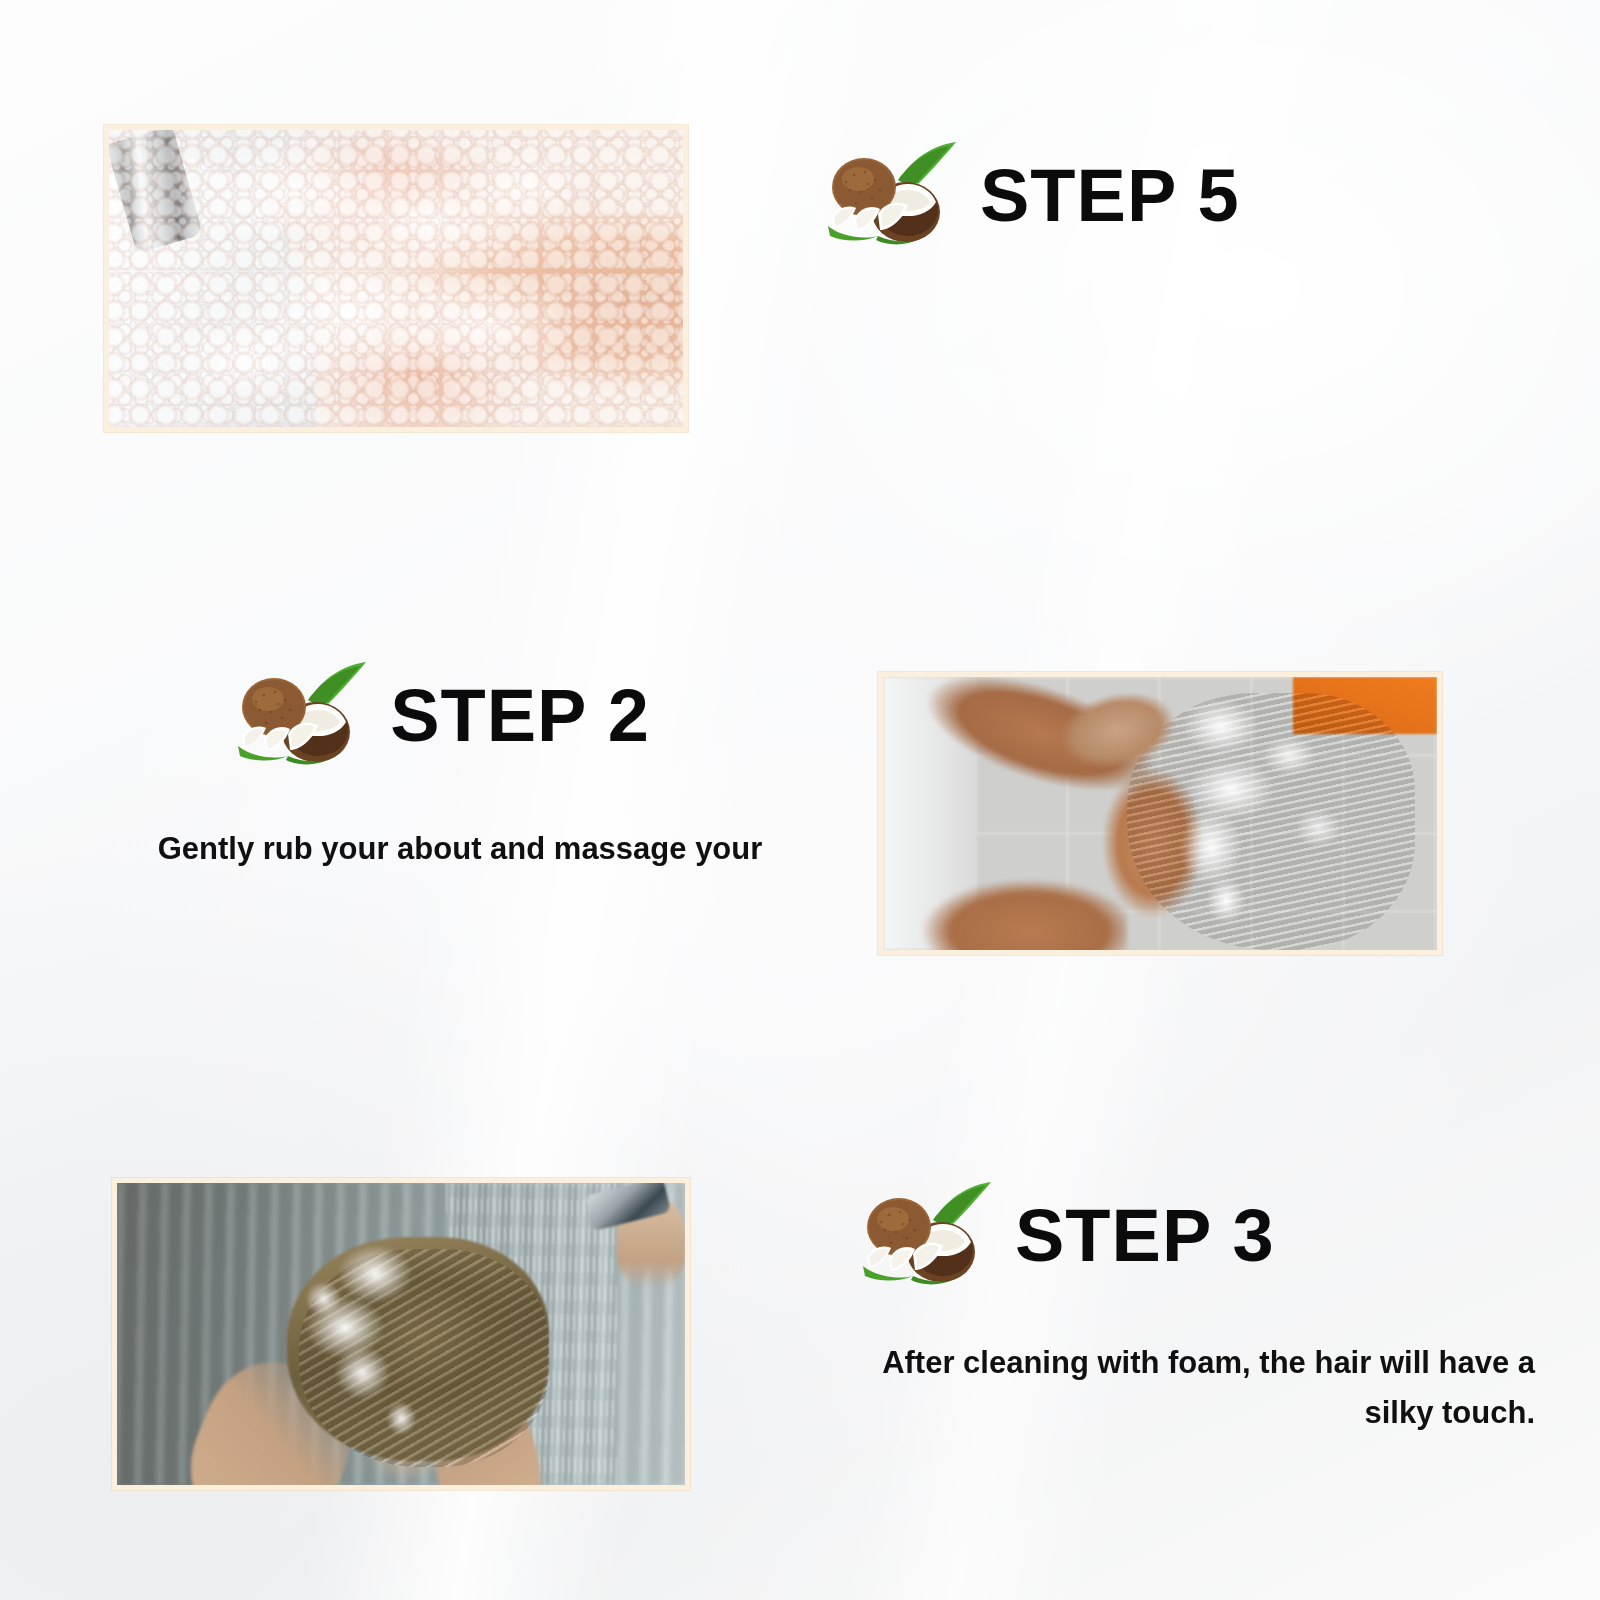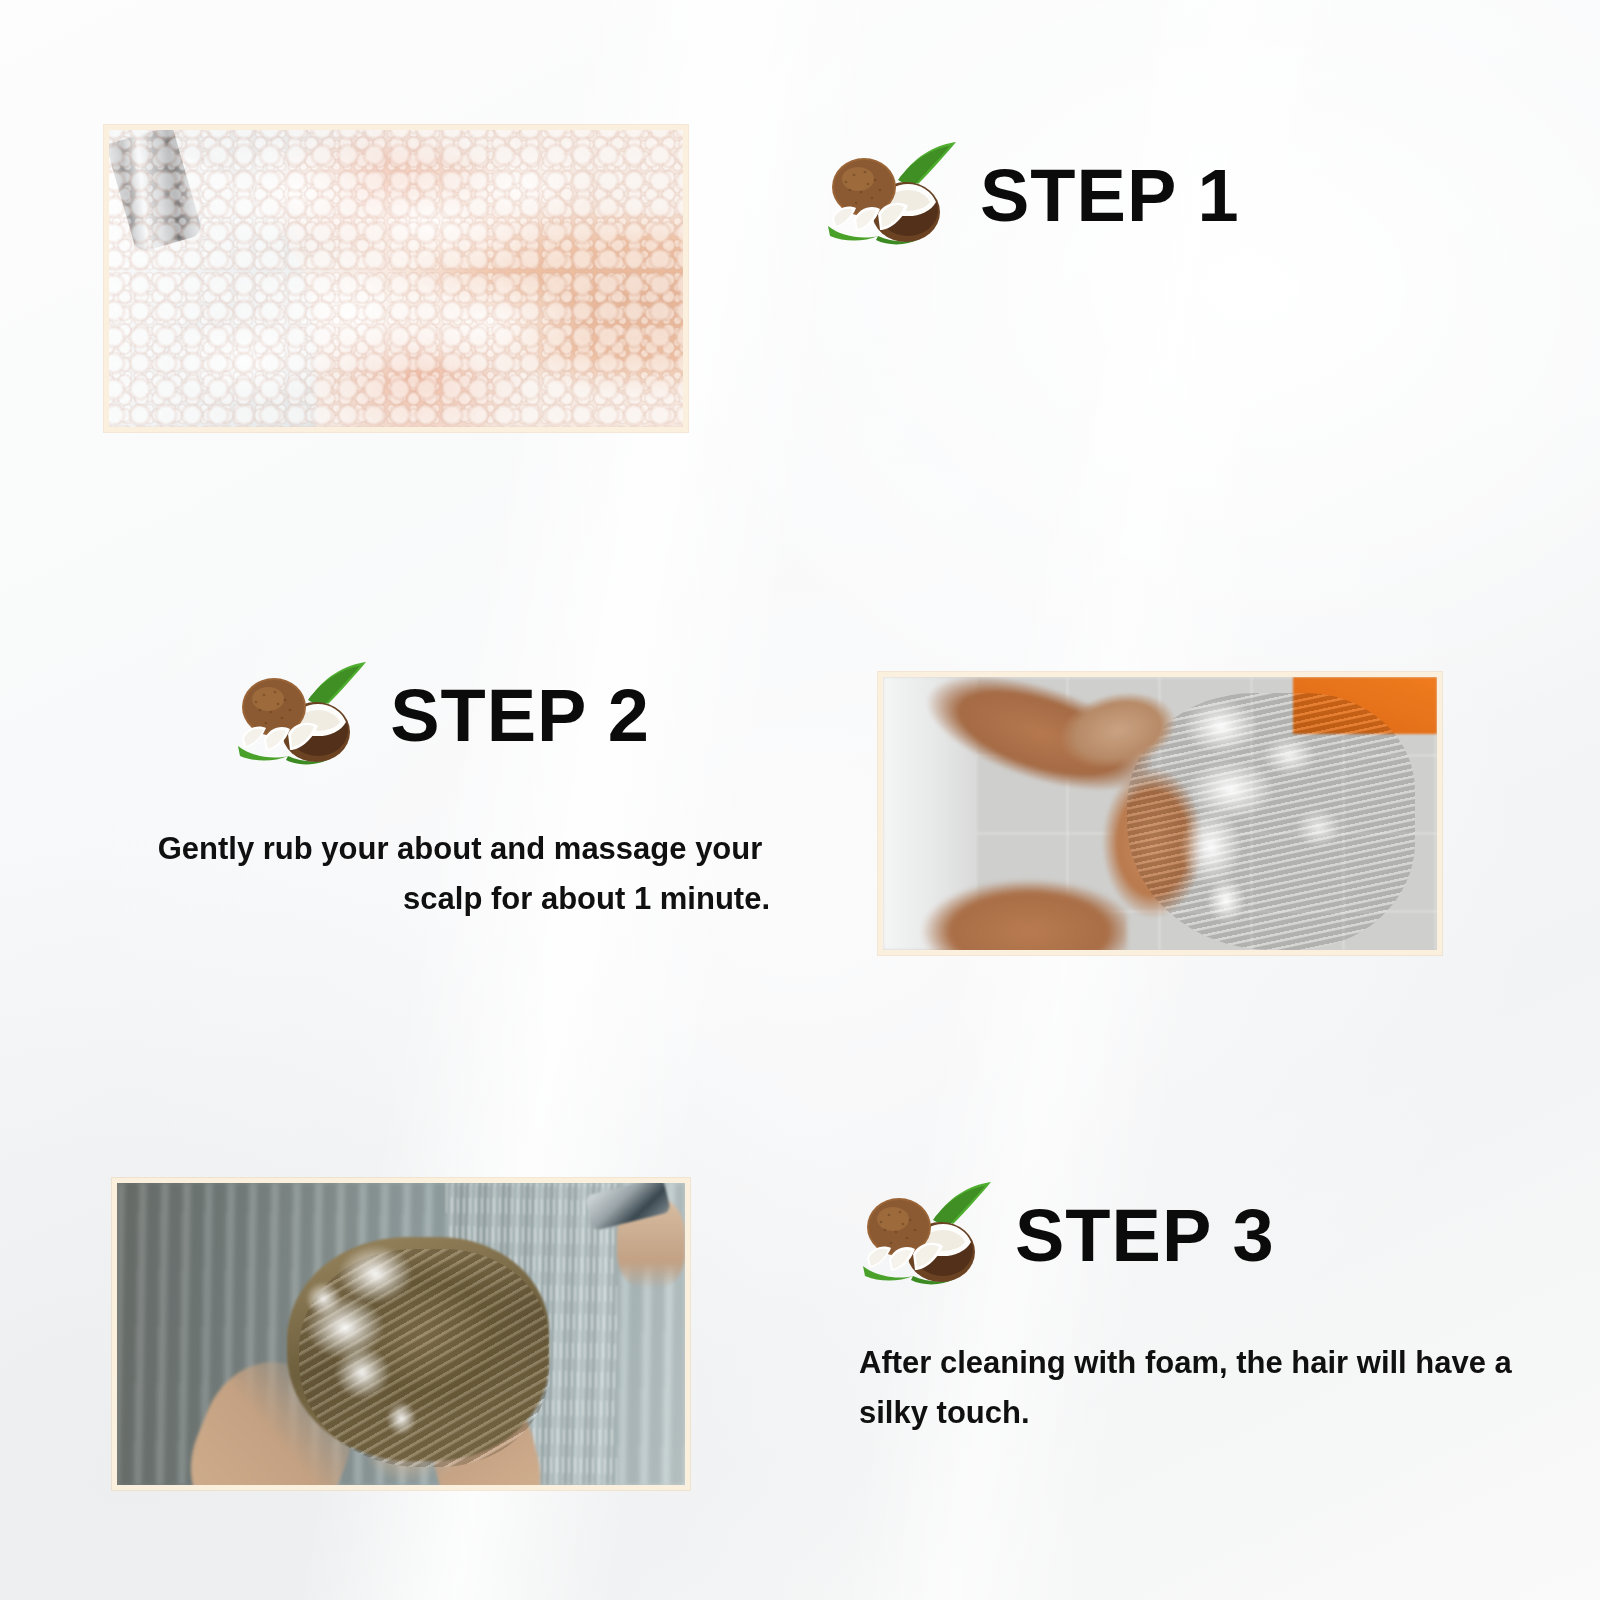--- a/index.html
+++ b/index.html
@@ -337,21 +337,21 @@
 
   #step2 { left: 120px; top: 660px; width: 680px; }
   #step2 .step-head { justify-content: center; padding-right: 40px; }
   #step2 .step-title { font-size: 74px; margin-left: 4px; }
   #step2 .step-desc { margin-top: 52px; text-align: center; }
   #step2 .desc-line2 { display: block; text-align: right; padding-right: 30px; }
   #step2 .desc-line1 { display: block; text-align: center; }
 
   #step3 { left: 845px; top: 1180px; width: 690px; }
   #step3 .step-title { font-size: 74px; margin-left: 4px; text-align: right; }
-  #step3 .step-desc { margin-top: 46px; text-align: left; }
+  #step3 .step-desc { margin-top: 46px; text-align: right; }
   #step3 .step-head { padding-left: 10px; }
   #step3 .step-desc { padding-left: 14px; }
 </style>
 </head>
 <body>
 
 <div id="page">
 
   <div class="photo-frame" id="photo-hands">
     <div class="photo-inner">
@@ -392,21 +392,21 @@
               <ellipse cx="26" cy="42" rx="1.4" ry="1.2"></ellipse>
           </g>
           <path d="M12 78 C16 68 28 64 36 68 C32 78 24 86 14 88 Z" fill="#ffffff"></path>
           <path d="M14 78 C18 70 27 67 33 70 C30 78 23 84 16 86 Z" fill="#f4f1ea"></path>
           <path d="M34 80 C38 68 52 64 60 69 C56 81 46 90 36 91 Z" fill="#ffffff"></path>
           <path d="M36 80 C40 71 51 68 56 71 C52 81 45 87 38 89 Z" fill="#f6f3ec"></path>
           <path d="M58 74 C64 62 80 60 88 66 C82 80 70 90 60 90 Z" fill="#ffffff"></path>
           <path d="M61 75 C66 65 78 63 84 67 C79 79 70 86 62 87 Z" fill="#f4f1e9"></path>
         </g>
       </svg>
-      <span class="step-title">STEP 1</span>
+      <span class="step-title">STEP 5</span>
     </div>
   </div>
 
   <div class="step-block" id="step2">
     <div class="step-head">
       <svg class="coconut-icon" width="150" height="112" viewBox="0 0 150 112">
         <g>
           <path d="M82 36 C96 14 120 4 136 2 C126 14 112 30 98 44 Z" fill="#4fae2f"></path>
           <path d="M78 40 C92 20 114 8 130 6 C118 20 104 34 92 48 Z" fill="#3f8f25"></path>
           <path d="M8 86 C20 96 42 100 58 96 C44 102 24 102 10 96 Z" fill="#49a12a"></path>
@@ -435,21 +435,20 @@
           <path d="M34 80 C38 68 52 64 60 69 C56 81 46 90 36 91 Z" fill="#ffffff"></path>
           <path d="M36 80 C40 71 51 68 56 71 C52 81 45 87 38 89 Z" fill="#f6f3ec"></path>
           <path d="M58 74 C64 62 80 60 88 66 C82 80 70 90 60 90 Z" fill="#ffffff"></path>
           <path d="M61 75 C66 65 78 63 84 67 C79 79 70 86 62 87 Z" fill="#f4f1e9"></path>
         </g>
       </svg>
       <span class="step-title">STEP 2</span>
     </div>
     <div class="step-desc">
       <span class="desc-line1">Gently rub your about and massage your</span>
-      <span class="desc-line2">scalp for about 1 minute.</span>
     </div>
   </div>
 
   <div class="photo-frame" id="photo-shampoo">
     <div class="photo-inner">
       <div class="sh-tile"></div>
       <div class="sh-orange"></div>
       <div class="sh-wallL"></div>
       <div class="sh-shoulder"></div>
       <div class="sh-arm"></div>

